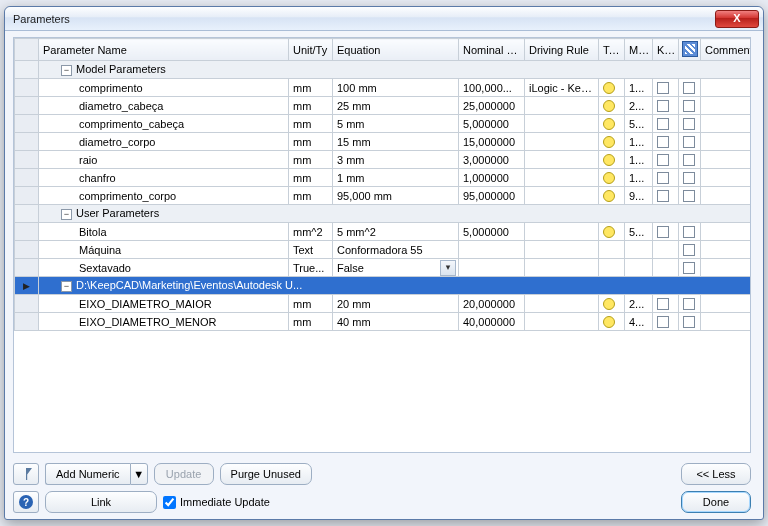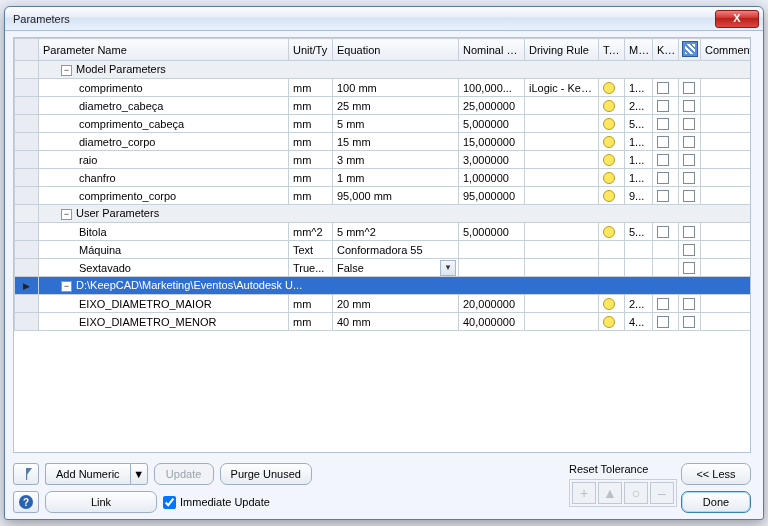--- a/index.html
+++ b/index.html
@@ -276,28 +276,19 @@
               <span class="help">?</span>
             </span>
           <span class="btn" style="min-width:112px">Link</span>
           <label class="cbwrap">
             <input type="checkbox" checked="" style="">
             <span>Immediate Update</span>
           </label>
         </div>
       </div>
       <div class="spacer"></div>
-      <div class="rt-group">
-        <span>Reset Tolerance</span>
-        <div class="tol-ctrl">
-          <span class="tb">+</span>
-          <span class="tb">▲</span>
-          <span class="tb">○</span>
-          <span class="tb">–</span>
-        </div>
-      </div>
       <div class="fcol" style="align-items:flex-end">
         <span class="btn" style="min-width:70px">&lt;&lt; Less</span>
         <span class="btn default" style="min-width:70px">Done</span>
       </div>
     </div>
   </div>
 </div>
 
 </body></html>

